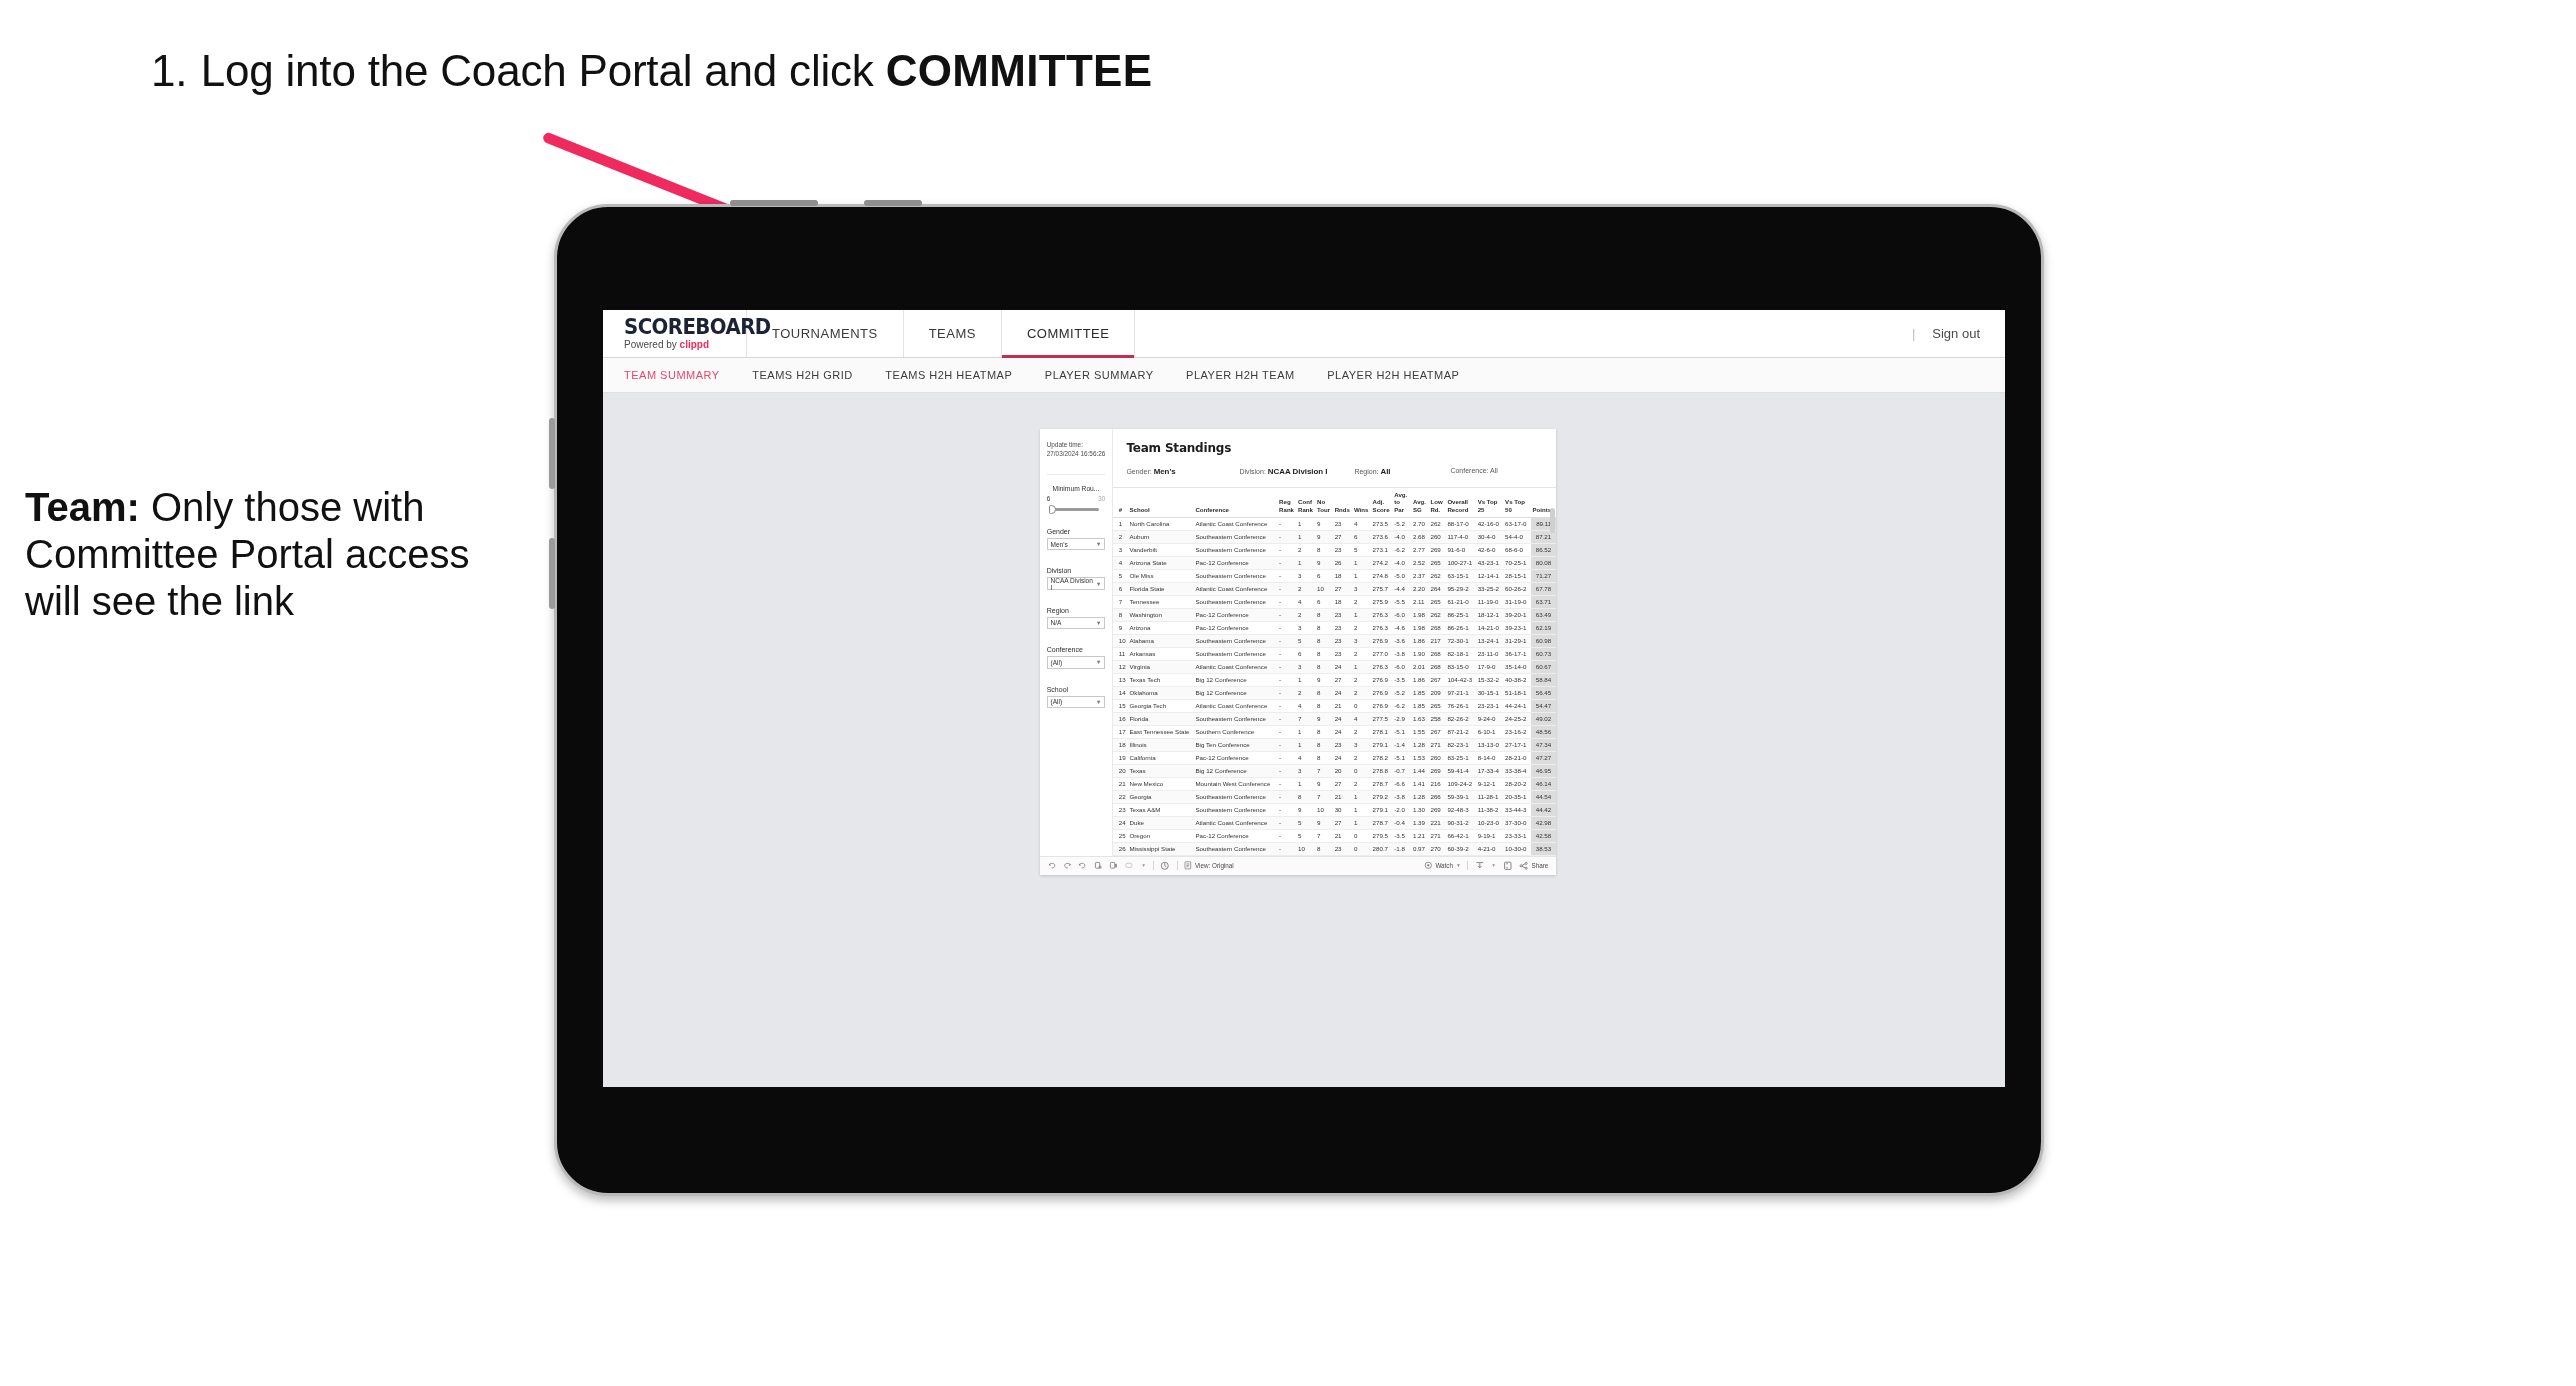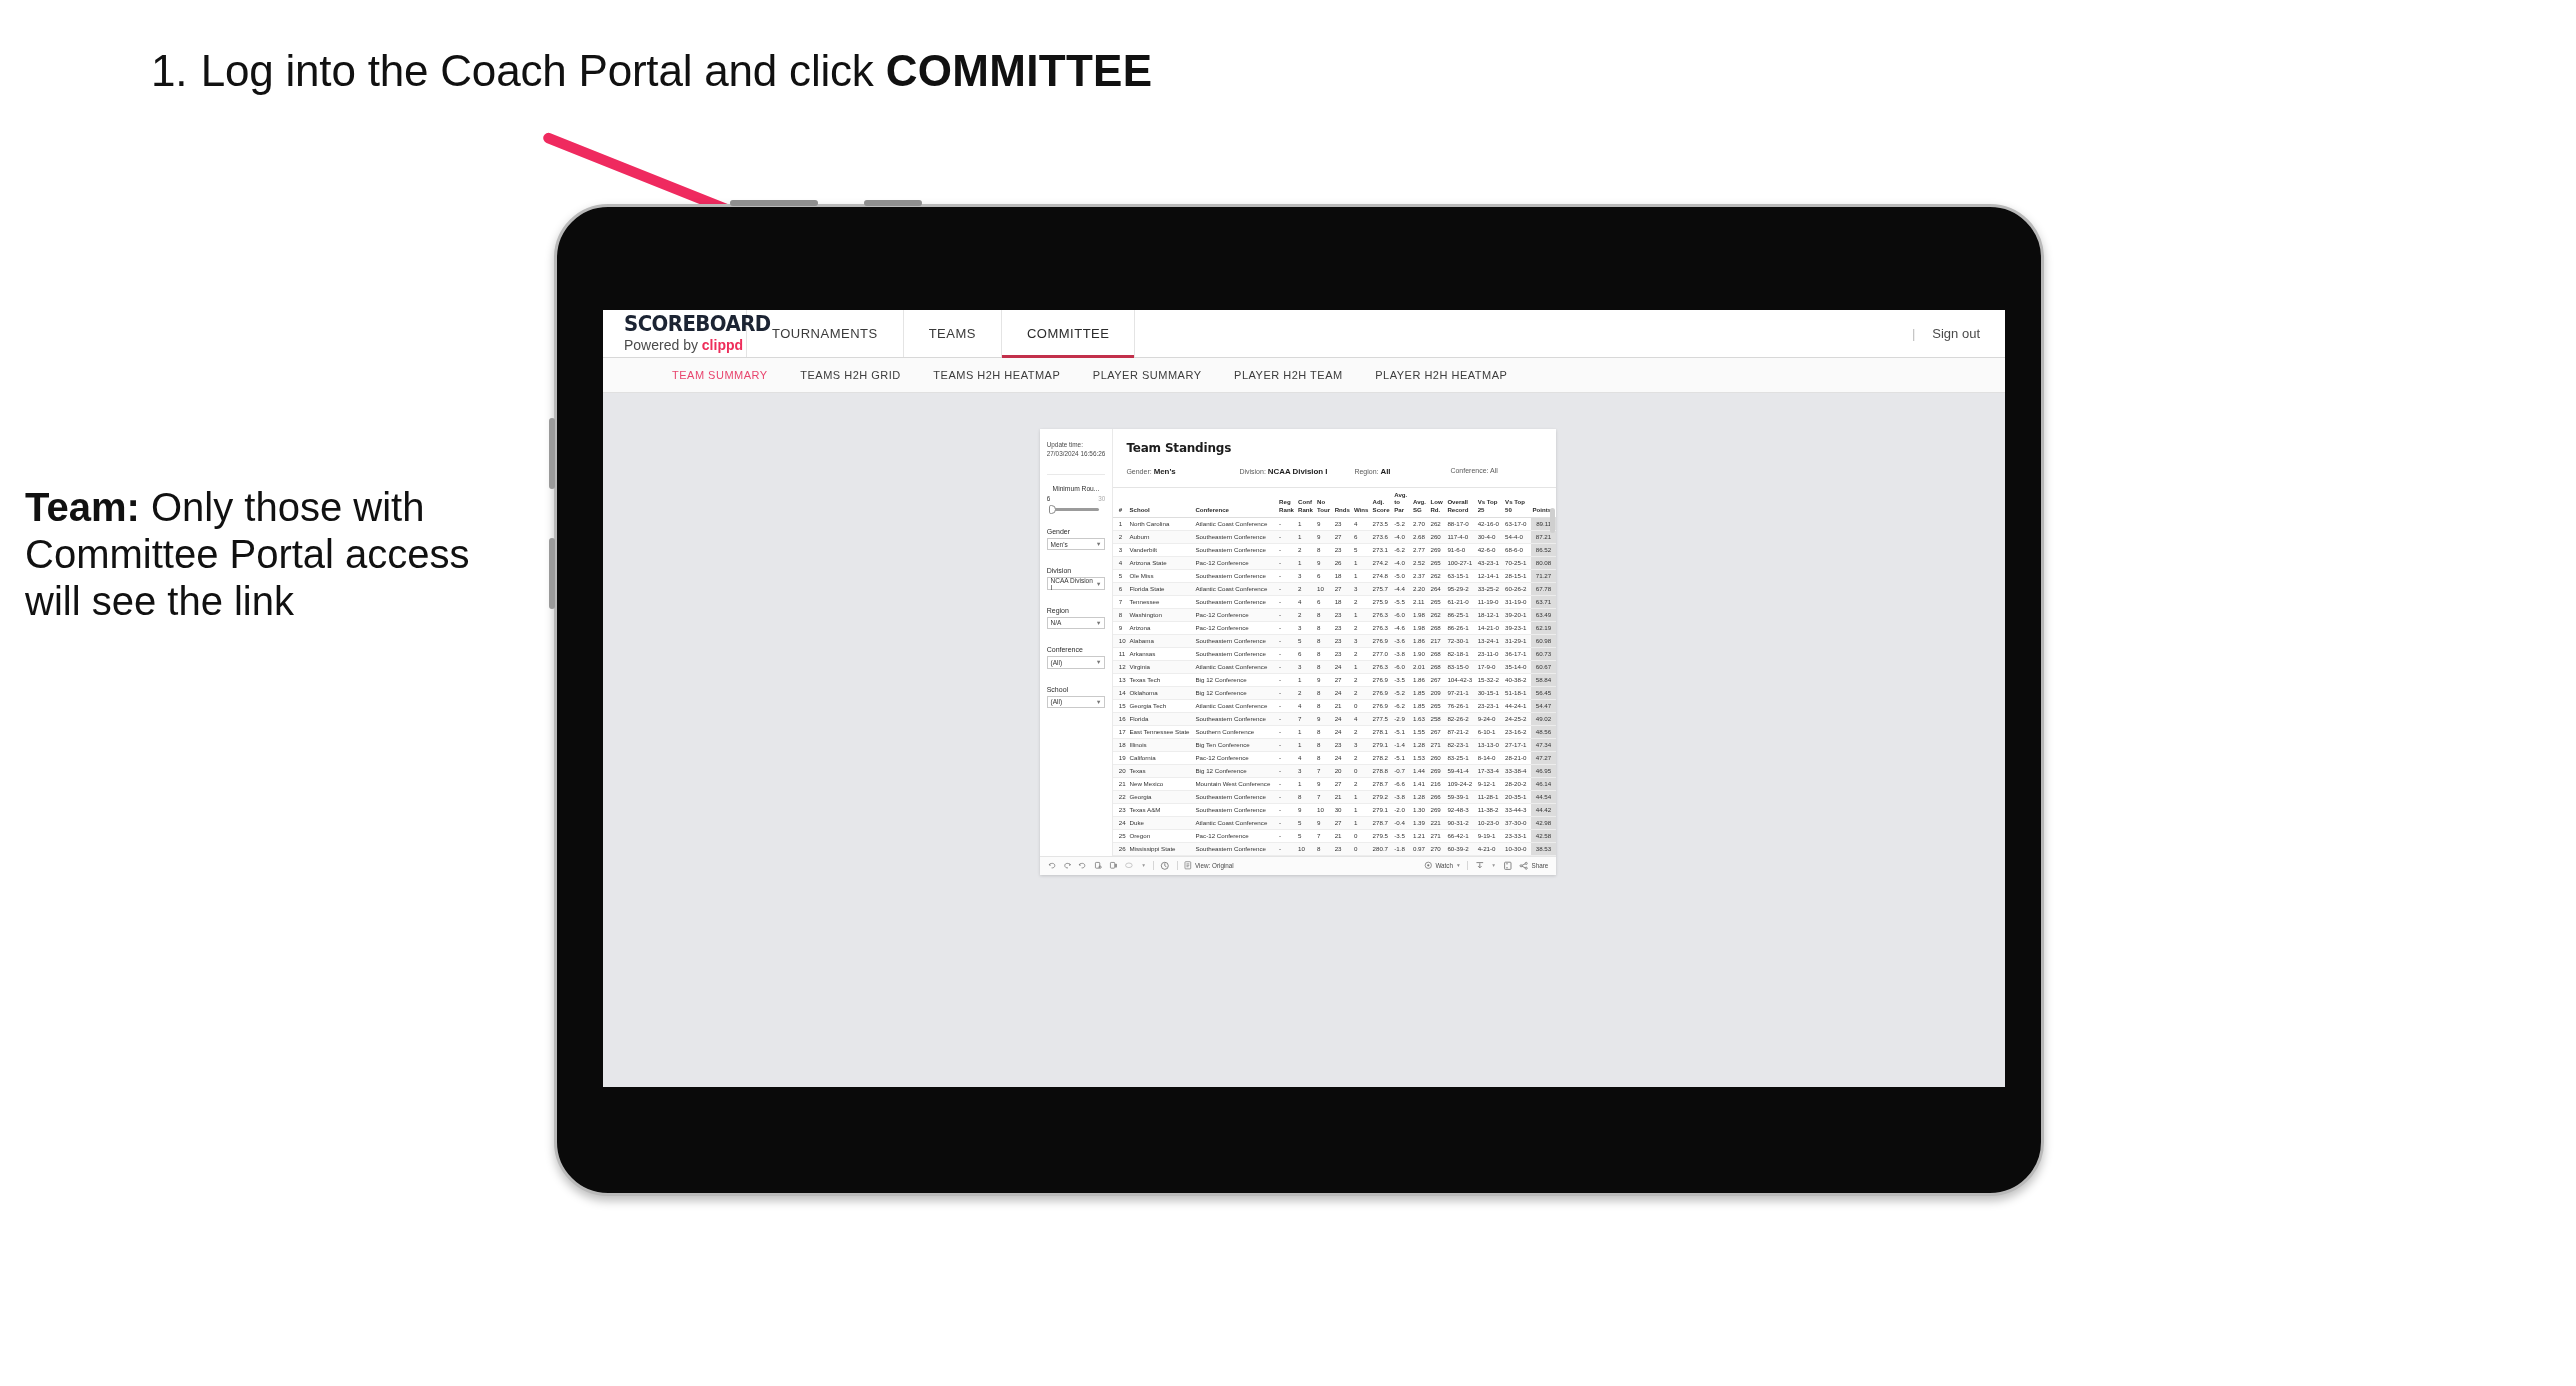--- a/index.html
+++ b/index.html
@@ -79,21 +79,21 @@
   .logo-cell {
     width: 144px; display: flex; flex-direction: column; justify-content: center;
     padding-left: 21px; border-right: 1px solid #e4e4e4;
   }
   .logo-word {
     font-family: "DejaVu Sans", sans-serif;
     font-weight: 700; font-size: 21px; color: #1c2433;
     letter-spacing: -0.6px; line-height: 1; transform: scaleX(0.94);
     transform-origin: left center;
   }
-  .logo-sub { font-size: 14px; color: #4b4b4b; margin-top: 1.9px; }
+  .logo-sub { font-size: 10px; color: #4b4b4b; margin-top: 1.9px; }
   .logo-sub .brand { color: #ee2d5a; font-weight: 700; }
 
   .navlink {
     display: flex; align-items: center; padding: 0 25px;
     font-size: 13px; color: #3a3a3a; letter-spacing: 0.5px;
     border-right: 1px solid #e4e4e4; white-space: nowrap;
     cursor: pointer; position: relative;
   }
   .navlink.active { color: #2b2b2b; }
   .navlink.active::after {
@@ -109,21 +109,21 @@
 
   
   .subnav {
     height: 35px; background: #fafafa; display: flex; align-items: center;
     padding-left: 21px; gap: 0; border-bottom: 1px solid #e0e0e0;
   }
   .subtab {
     font-size: 11px; letter-spacing: 0.5px; color: #3c3c3c;
     padding: 0 16.3px; cursor: pointer; white-space: nowrap;
   }
-  .subtab:first-child { padding-left: 0; margin-left: 48px; }
+  .subtab:first-child { padding-left: 0; }
   .subtab.active { color: #e8456e; }
 
   
   .vizwrap { padding: 36px 12px 0 0; display: flex; justify-content: center; }
   .viz {
     width: 516px; background: #ffffff;
     box-shadow: 0 1px 2.9px rgba(0,0,0,0.16);
     display: flex; flex-direction: column;
   }
   .vizbody { display: flex; }

